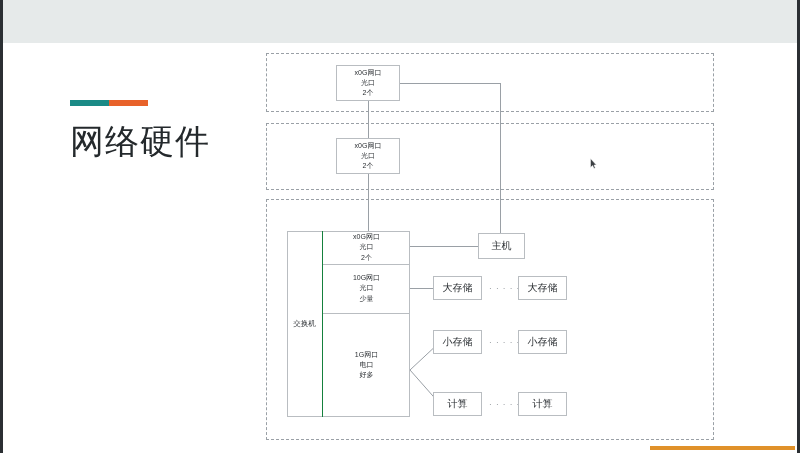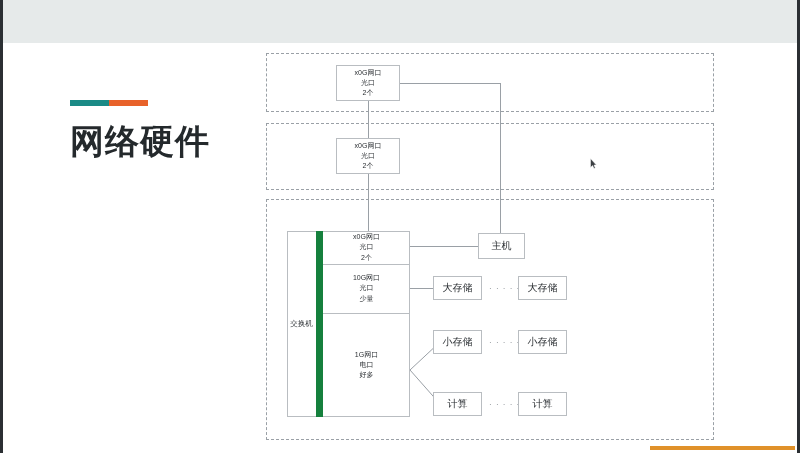--- a/index.html
+++ b/index.html
@@ -44,21 +44,21 @@
   #accent-bar {
     width: 78px;
     height: 6px;
     display: flex;
   }
   #accent-bar .teal { flex: 1; background: #1a8a86; }
   #accent-bar .orange { flex: 1; background: #e8622a; }
   #page-title {
     margin-top: 18px;
     font-size: 34px;
-    font-weight: bold;
+    font-weight: normal;
     color: #24292c;
     letter-spacing: 1px;
     line-height: 1;
     white-space: nowrap;
   }
   
   .layer {
     position: absolute;
     border: 1px dashed #9aa0a6;
     box-sizing: border-box;
@@ -89,21 +89,21 @@
     background: #ffffff;
   }
   #switch-label {
     position: absolute;
     box-sizing: border-box;
     display: flex;
     align-items: center;
     justify-content: center;
     font-size: 7.5px;
     color: #2b2f33;
-    border-right: 7px solid #15803d;
+    border-right: 1px solid #15803d;
     text-align: center;
   }
   .port-cell {
     position: absolute;
     box-sizing: border-box;
     display: flex;
     flex-direction: column;
     align-items: center;
     justify-content: center;
     text-align: center;

